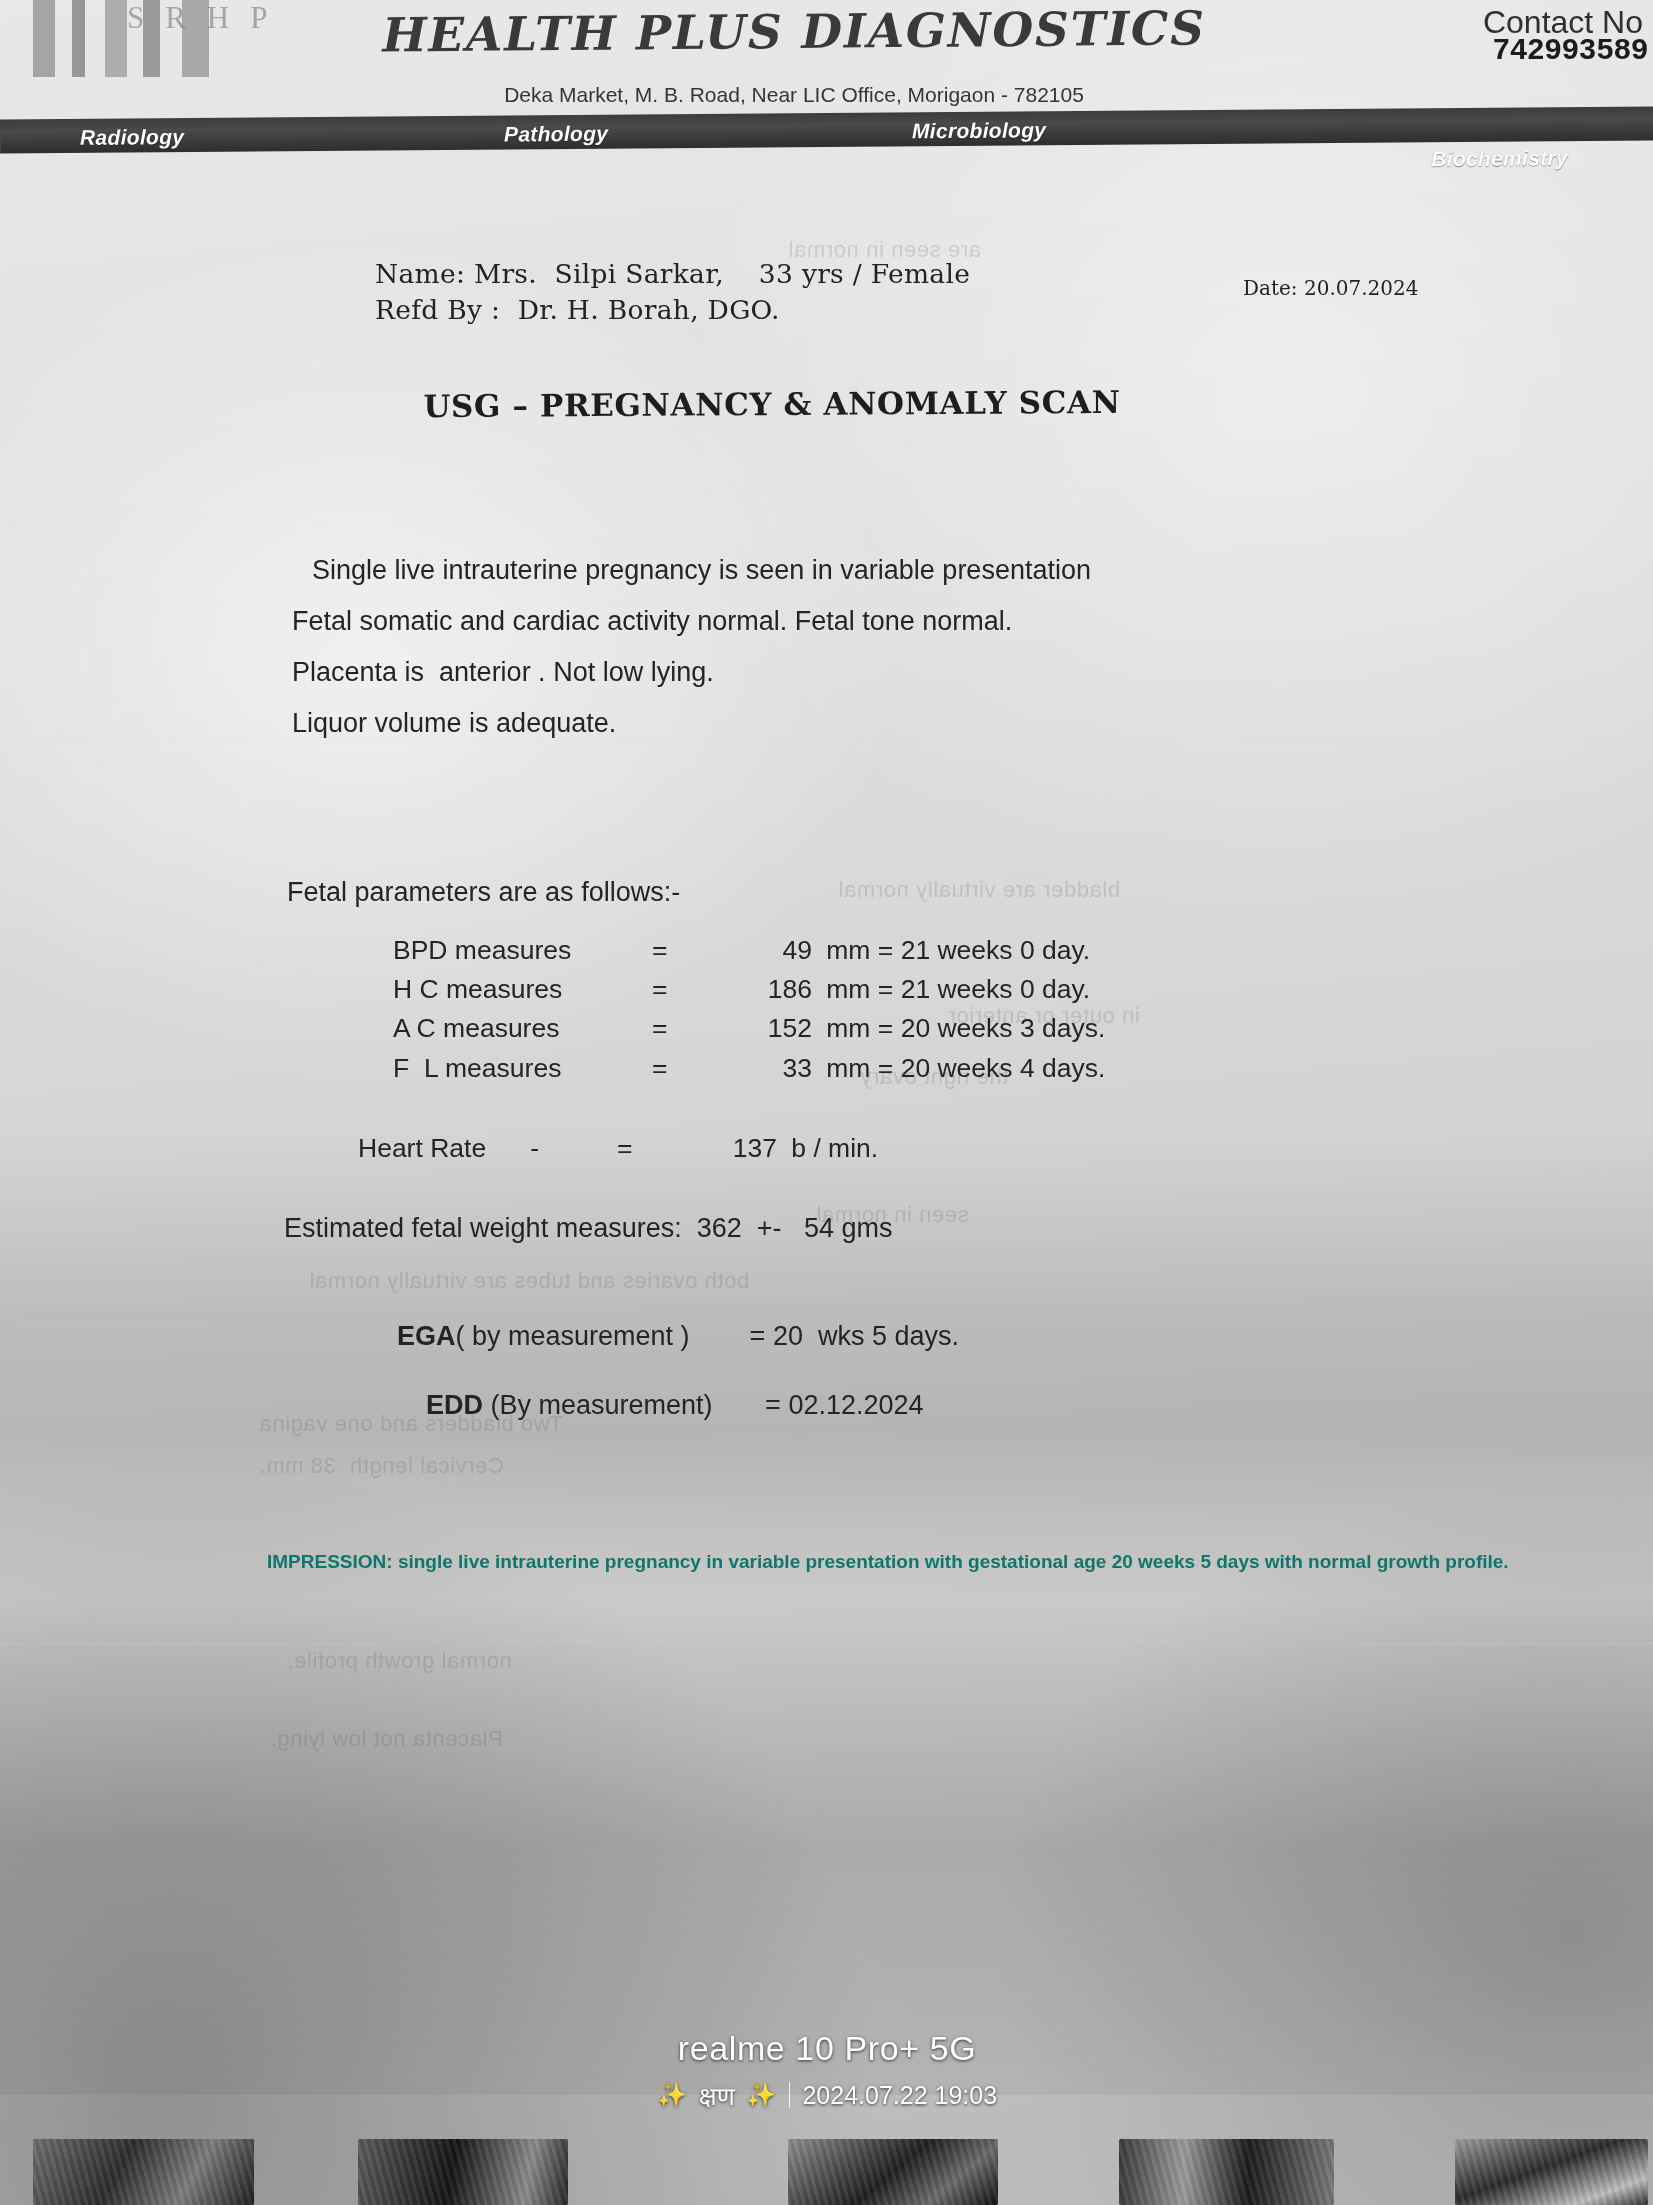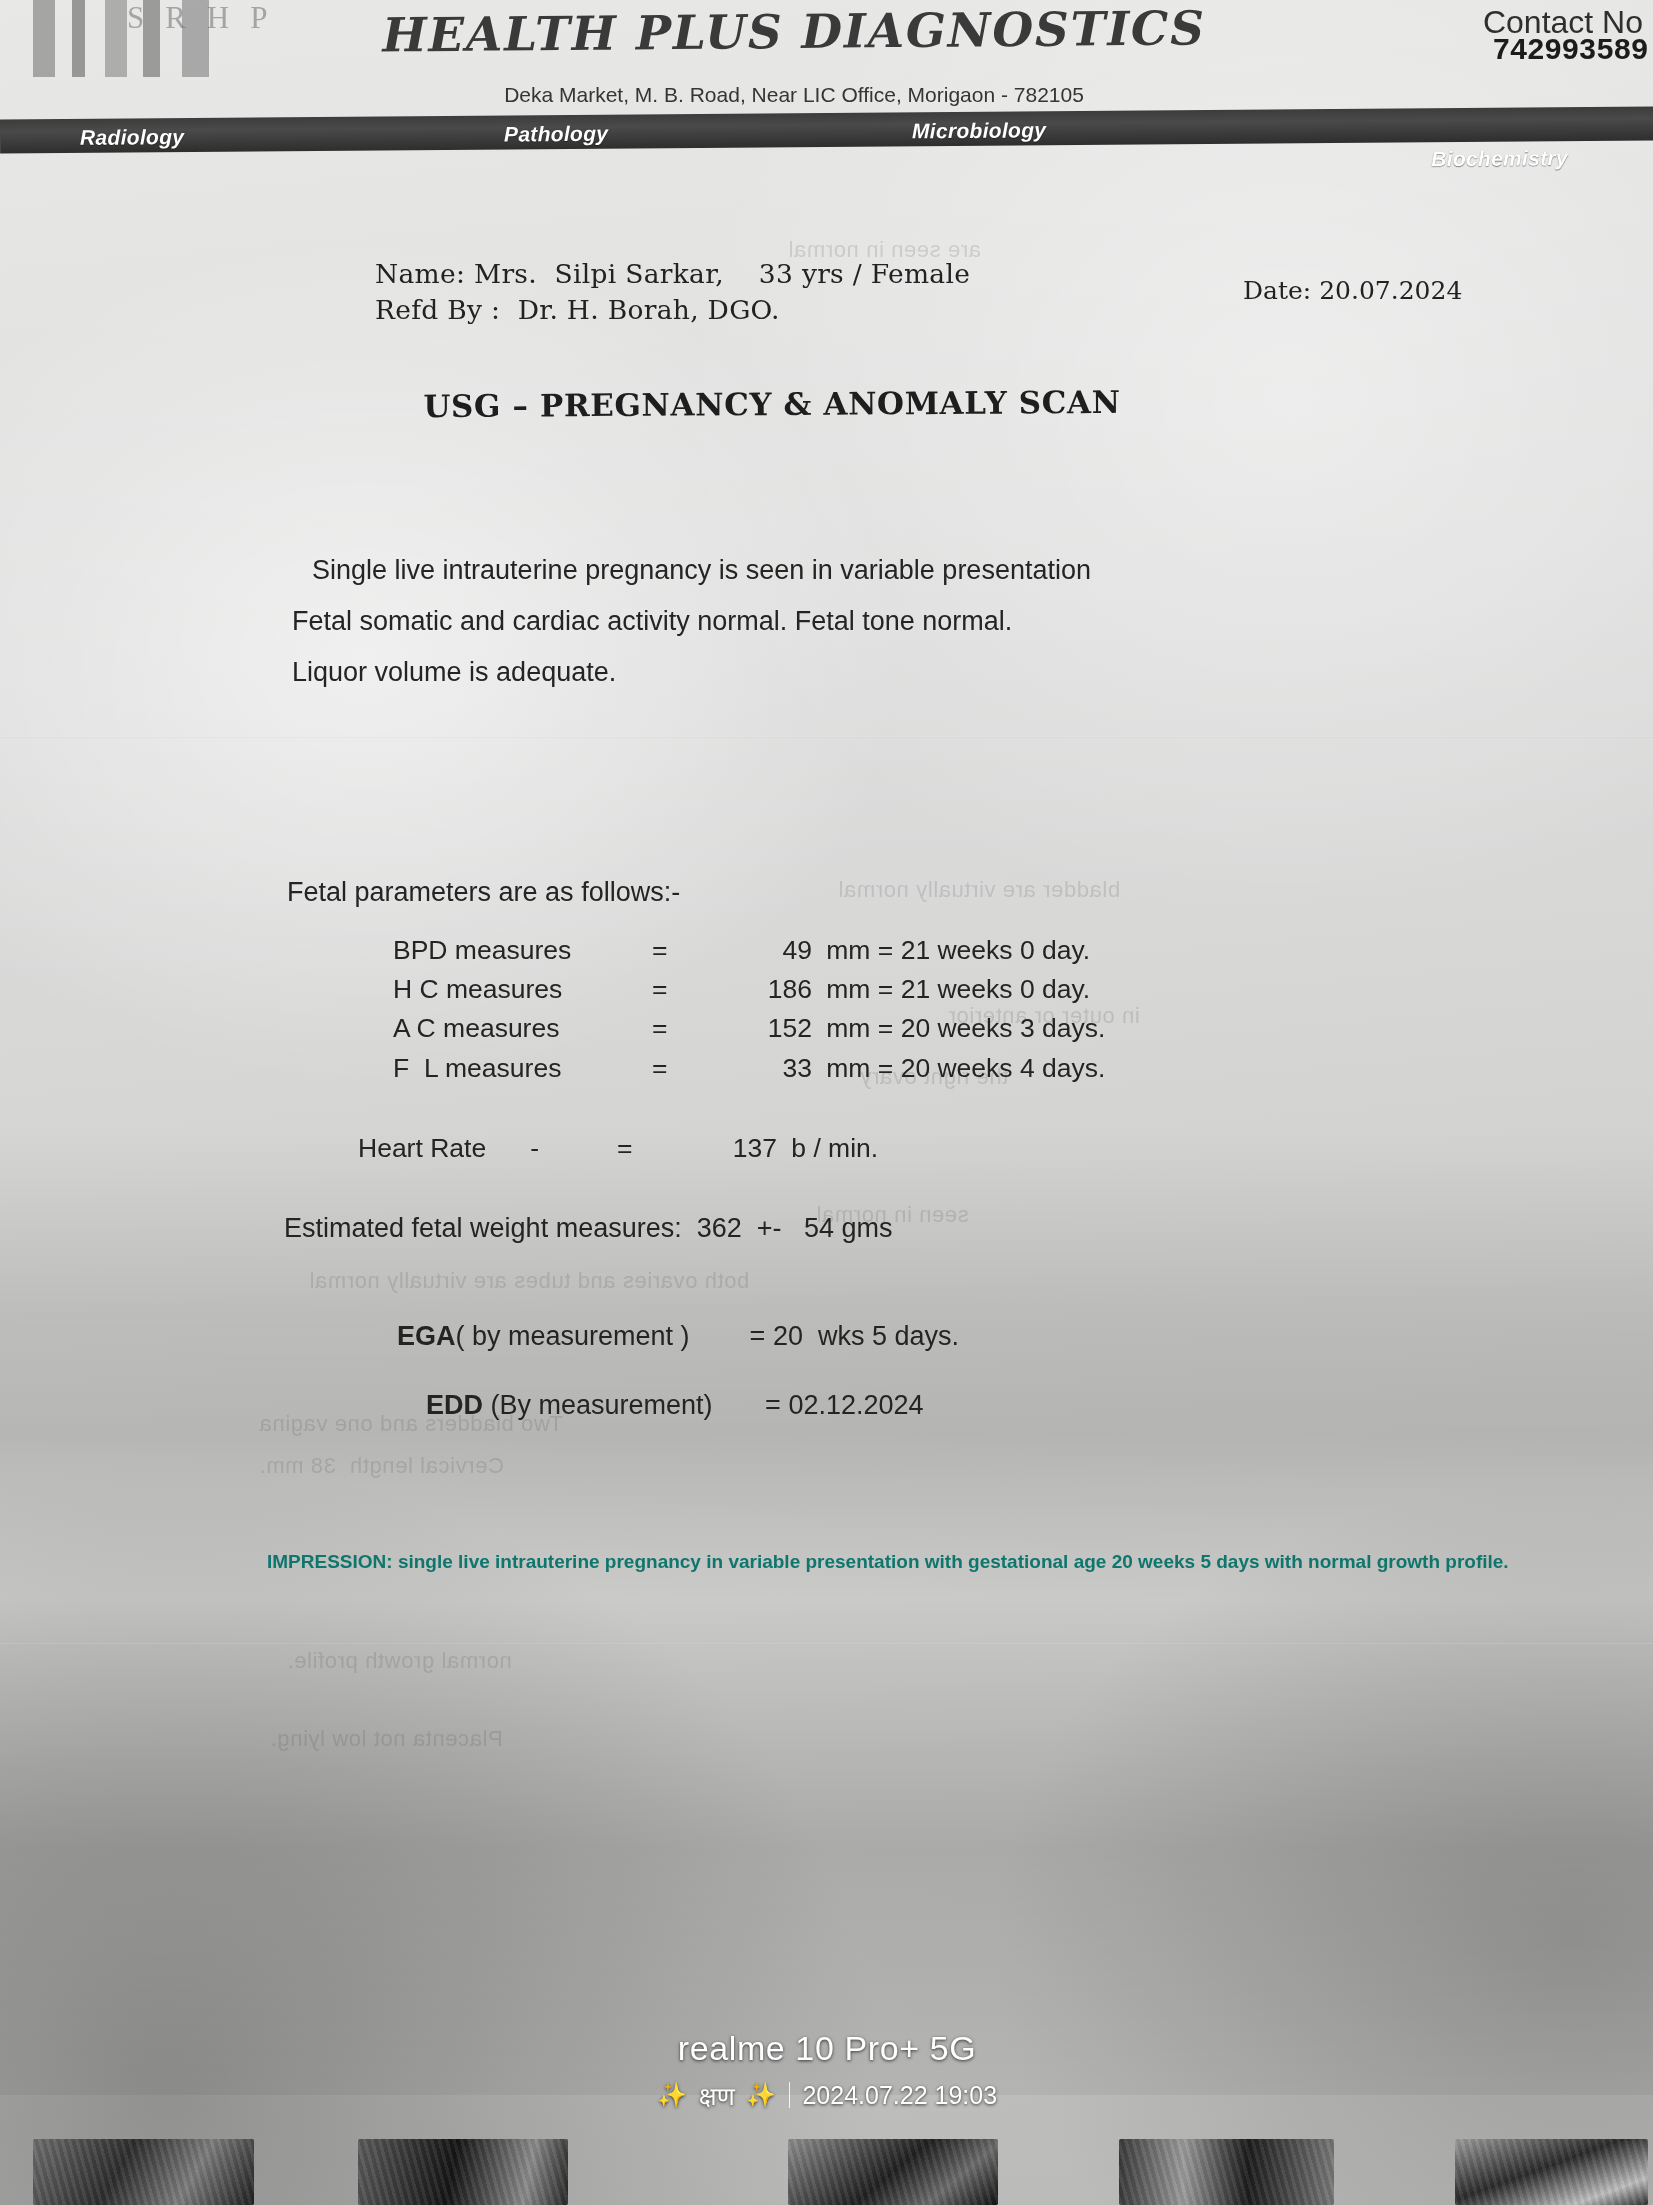--- a/index.html
+++ b/index.html
@@ -150,21 +150,21 @@
     color: #222;
     line-height: 1.35;
     letter-spacing: 0.3px;
   }
   .patient-block .line { white-space: pre; }
   .date-block {
     position: absolute;
     top: 276px;
     left: 1243px;
     font-family: "DejaVu Serif", serif;
-    font-size: 25px;
+    font-size: 20px;
     color: #222;
     white-space: pre;
   }
   .report-title {
     position: absolute;
     top: 386px;
     left: 0; right: 0;
     text-align: center;
     font-family: "DejaVu Serif", serif;
     font-weight: bold;
@@ -376,20 +376,21 @@
     <div class="line">Name: Mrs.  Silpi Sarkar,    33 yrs / Female</div>
     <div class="line">Refd By :  Dr. H. Borah, DGO.</div>
   </div>
   <div class="date-block">Date: 20.07.2024</div>
 
   <div class="report-title">USG – PREGNANCY &amp; ANOMALY SCAN</div>
 
   <div class="findings">
     <div class="f-line indent">Single live intrauterine pregnancy is seen in variable presentation</div>
     <div class="f-line">Fetal somatic and cardiac activity normal. Fetal tone normal.</div>
+    <div class="f-line">Placenta is  anterior . Not low lying.</div>
     <div class="f-line">Liquor volume is adequate.</div>
   </div>
 
   <div class="params-heading">Fetal parameters are as follows:-</div>
 
   <div class="params-table">
     <div class="row">
       <span class="c-label">BPD measures</span>
       <span class="c-eq">=</span>
       <span class="c-val">49</span>

